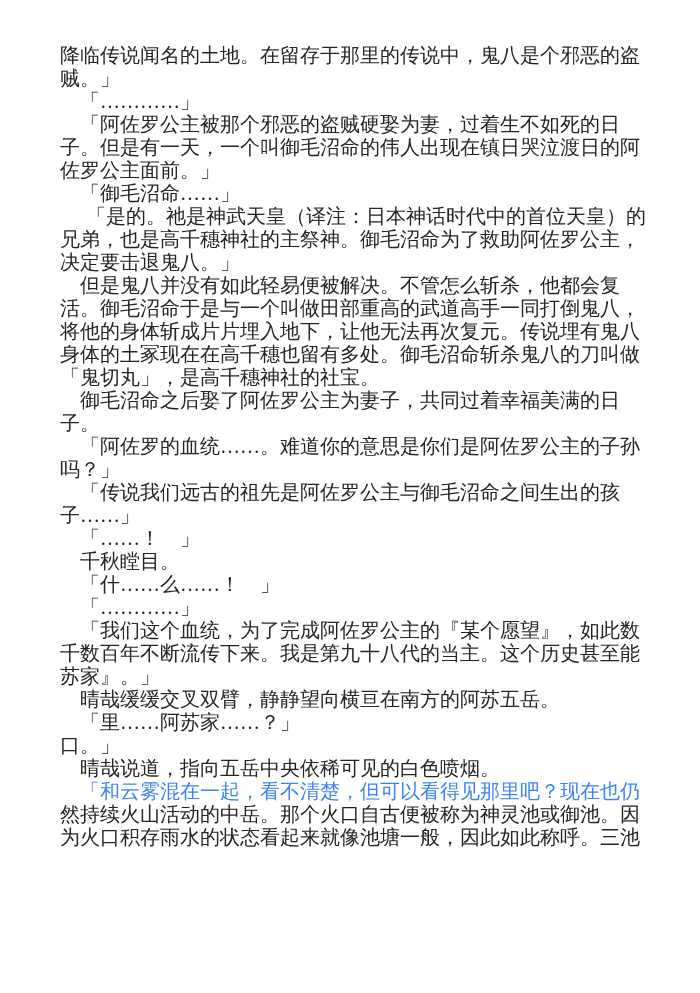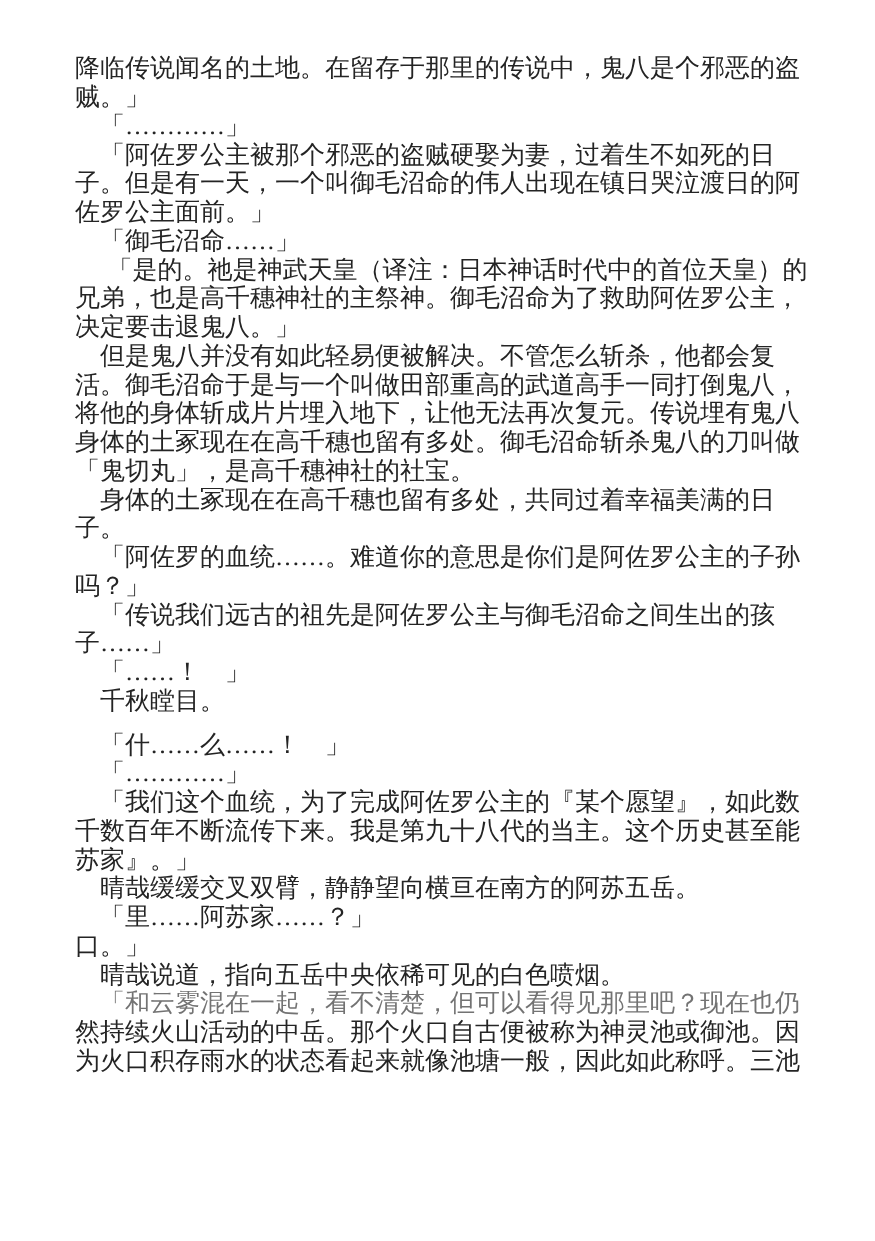--- a/index.html
+++ b/index.html
@@ -44,34 +44,34 @@
       <div class="text-line" style="color: rgb(36, 36, 36);">佐罗公主面前。」</div>
       <div class="text-line" style="color: rgb(36, 36, 36);">　「御毛沼命……」</div>
       <div class="text-line" style="color: rgb(36, 36, 36); text-align: right;">　「是的。祂是神武天皇（译注：日本神话时代中的首位天皇）的</div>
       <div class="text-line" style="color: rgb(36, 36, 36);">兄弟，也是高千穗神社的主祭神。御毛沼命为了救助阿佐罗公主，</div>
       <div class="text-line" style="color: rgb(36, 36, 36);">决定要击退鬼八。」</div>
       <div class="text-line" style="color: rgb(36, 36, 36);">　但是鬼八并没有如此轻易便被解决。不管怎么斩杀，他都会复</div>
       <div class="text-line" style="color: rgb(36, 36, 36);">活。御毛沼命于是与一个叫做田部重高的武道高手一同打倒鬼八，</div>
       <div class="text-line" style="color: rgb(36, 36, 36);">将他的身体斩成片片埋入地下，让他无法再次复元。传说埋有鬼八</div>
       <div class="text-line" style="color: rgb(36, 36, 36);">身体的土冢现在在高千穗也留有多处。御毛沼命斩杀鬼八的刀叫做</div>
       <div class="text-line" style="color: rgb(36, 36, 36);">「鬼切丸」，是高千穗神社的社宝。</div>
-      <div class="text-line" style="color: rgb(36, 36, 36);">　身体的土冢现在在高千穗也留有多处，共同过着幸福美满的日</div>
+      <div class="text-line" style="color: rgb(36, 36, 36);">　御毛沼命之后娶了阿佐罗公主为妻子，共同过着幸福美满的日</div>
       <div class="text-line" style="color: rgb(36, 36, 36);">子。</div>
       <div class="text-line" style="color: rgb(36, 36, 36);">　「阿佐罗的血统……。难道你的意思是你们是阿佐罗公主的子孙</div>
       <div class="text-line" style="color: rgb(36, 36, 36);">吗？」</div>
       <div class="text-line" style="color: rgb(36, 36, 36);">　「传说我们远古的祖先是阿佐罗公主与御毛沼命之间生出的孩</div>
       <div class="text-line" style="color: rgb(36, 36, 36);">子……」</div>
       <div class="text-line" style="color: rgb(36, 36, 36);">　「……！　」</div>
       <div class="text-line" style="color: rgb(36, 36, 36);">　千秋瞠目。</div>
-      <div class="text-line" style="color: rgb(36, 36, 36); margin-top: 12px;">　「什……么……！　」</div>
+      <div class="text-line" style="color: rgb(36, 36, 36);">　「什……么……！　」</div>
       <div class="text-line" style="color: rgb(36, 36, 36);">　「…………」</div>
       <div class="text-line" style="color: rgb(36, 36, 36);">　「我们这个血统，为了完成阿佐罗公主的『某个愿望』，如此数</div>
       <div class="text-line" style="color: rgb(36, 36, 36);">千数百年不断流传下来。我是第九十八代的当主。这个历史甚至能</div>
       <div class="text-line" style="color: rgb(36, 36, 36);">苏家』。」</div>
       <div class="text-line" style="color: rgb(36, 36, 36);">　晴哉缓缓交叉双臂，静静望向横亘在南方的阿苏五岳。</div>
       <div class="text-line" style="color: rgb(36, 36, 36);">　「里……阿苏家……？」</div>
       <div class="text-line" style="color: rgb(36, 36, 36);">口。」</div>
       <div class="text-line" style="color: rgb(36, 36, 36);">　晴哉说道，指向五岳中央依稀可见的白色喷烟。</div>
-      <div class="text-line" style="color: #737373;">　「和云雾混在一起，看不清楚，但可以看得见那里吧？现在也仍</div>
+      <div class="text-line" style="color: #3b82f6;">　「和云雾混在一起，看不清楚，但可以看得见那里吧？现在也仍</div>
       <div class="text-line" style="color: rgb(36, 36, 36);">然持续火山活动的中岳。那个火口自古便被称为神灵池或御池。因</div>
       <div class="text-line" style="color: rgb(36, 36, 36);">为火口积存雨水的状态看起来就像池塘一般，因此如此称呼。三池</div>
     </div>
 </div>
 
 </body></html>

